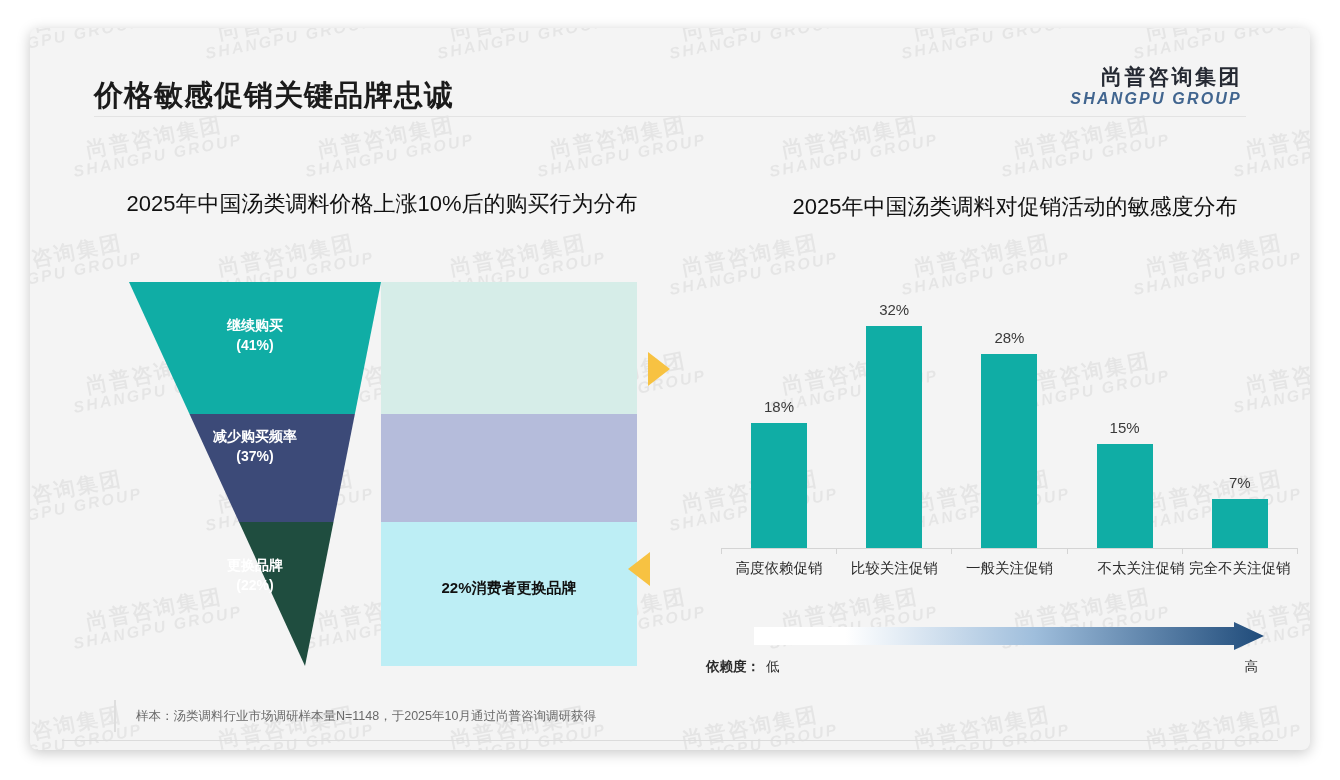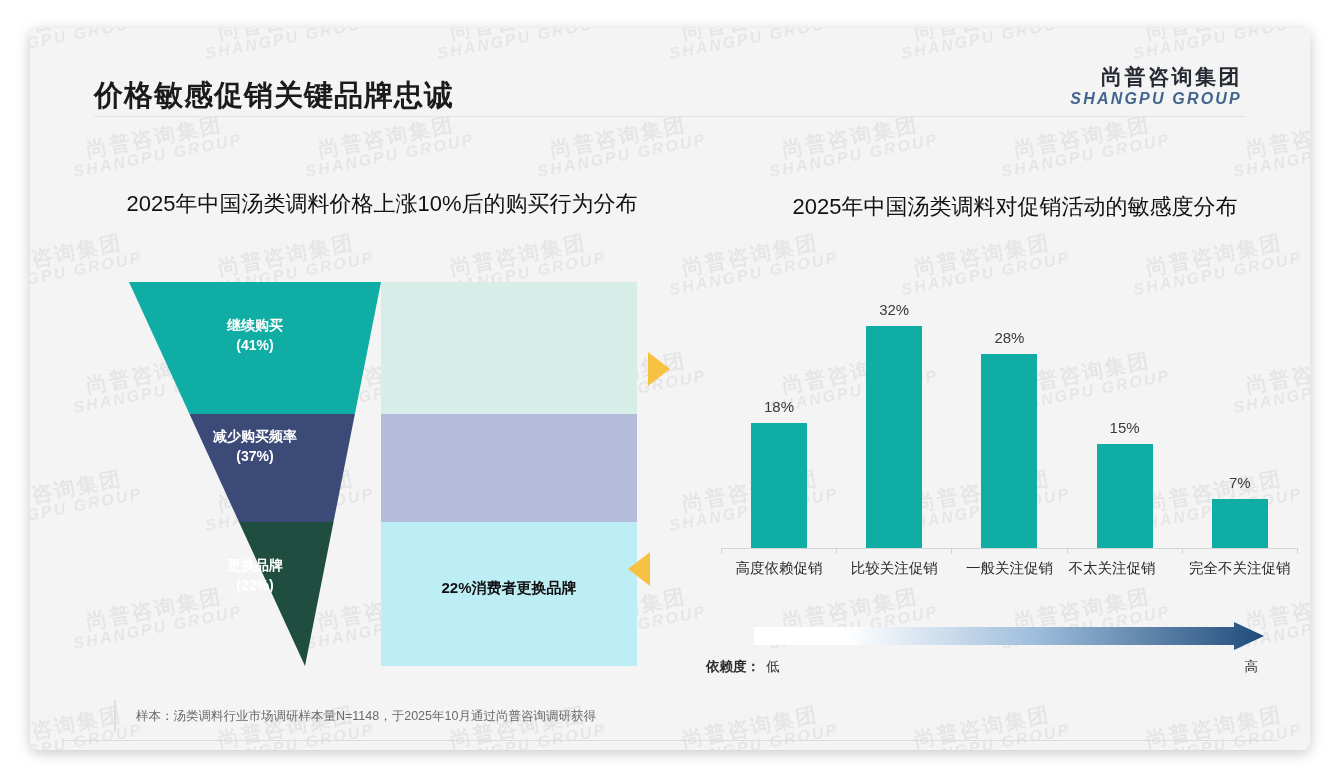--- a/index.html
+++ b/index.html
@@ -468,21 +468,21 @@
       <div class="bar-rect" style="left: 146.2px; height: 222.222px; bottom: 44px; background: rgb(16, 173, 165);"></div>
       <div class="bar-value" style="left: 121.2px; bottom: 274.222px;">32%</div>
       <div class="bar-cat" style="left: 116.2px;">比较关注促销</div>
       <div class="axis-tick" style="left: 116.2px;"></div>
       <div class="bar-rect" style="left: 261.4px; height: 194.444px; bottom: 44px; background: rgb(16, 173, 165);"></div>
       <div class="bar-value" style="left: 236.4px; bottom: 246.444px;">28%</div>
       <div class="bar-cat" style="left: 231.4px;">一般关注促销</div>
       <div class="axis-tick" style="left: 231.4px;"></div>
       <div class="bar-rect" style="left: 376.6px; height: 104.167px; bottom: 44px; background: rgb(16, 173, 165);"></div>
       <div class="bar-value" style="left: 351.6px; bottom: 156.167px;">15%</div>
-      <div class="bar-cat" style="left: 334px;">不太关注促销</div>
+      <div class="bar-cat" style="left: 363px;">不太关注促销</div>
       <div class="axis-tick" style="left: 346.6px;"></div>
       <div class="bar-rect" style="left: 491.8px; height: 48.6111px; bottom: 44px; background: rgb(16, 173, 165);"></div>
       <div class="bar-value" style="left: 466.8px; bottom: 100.611px;">7%</div>
       <div class="bar-cat" style="left: 461.8px;">完全不关注促销</div>
       <div class="axis-tick" style="left: 461.8px;"></div>
       <div class="axis-tick" style="left: 577px;"></div>
     </div>
 
   <div id="dependency-legend">
     <div id="legend-bar-wrap"><svg width="510" height="32">

